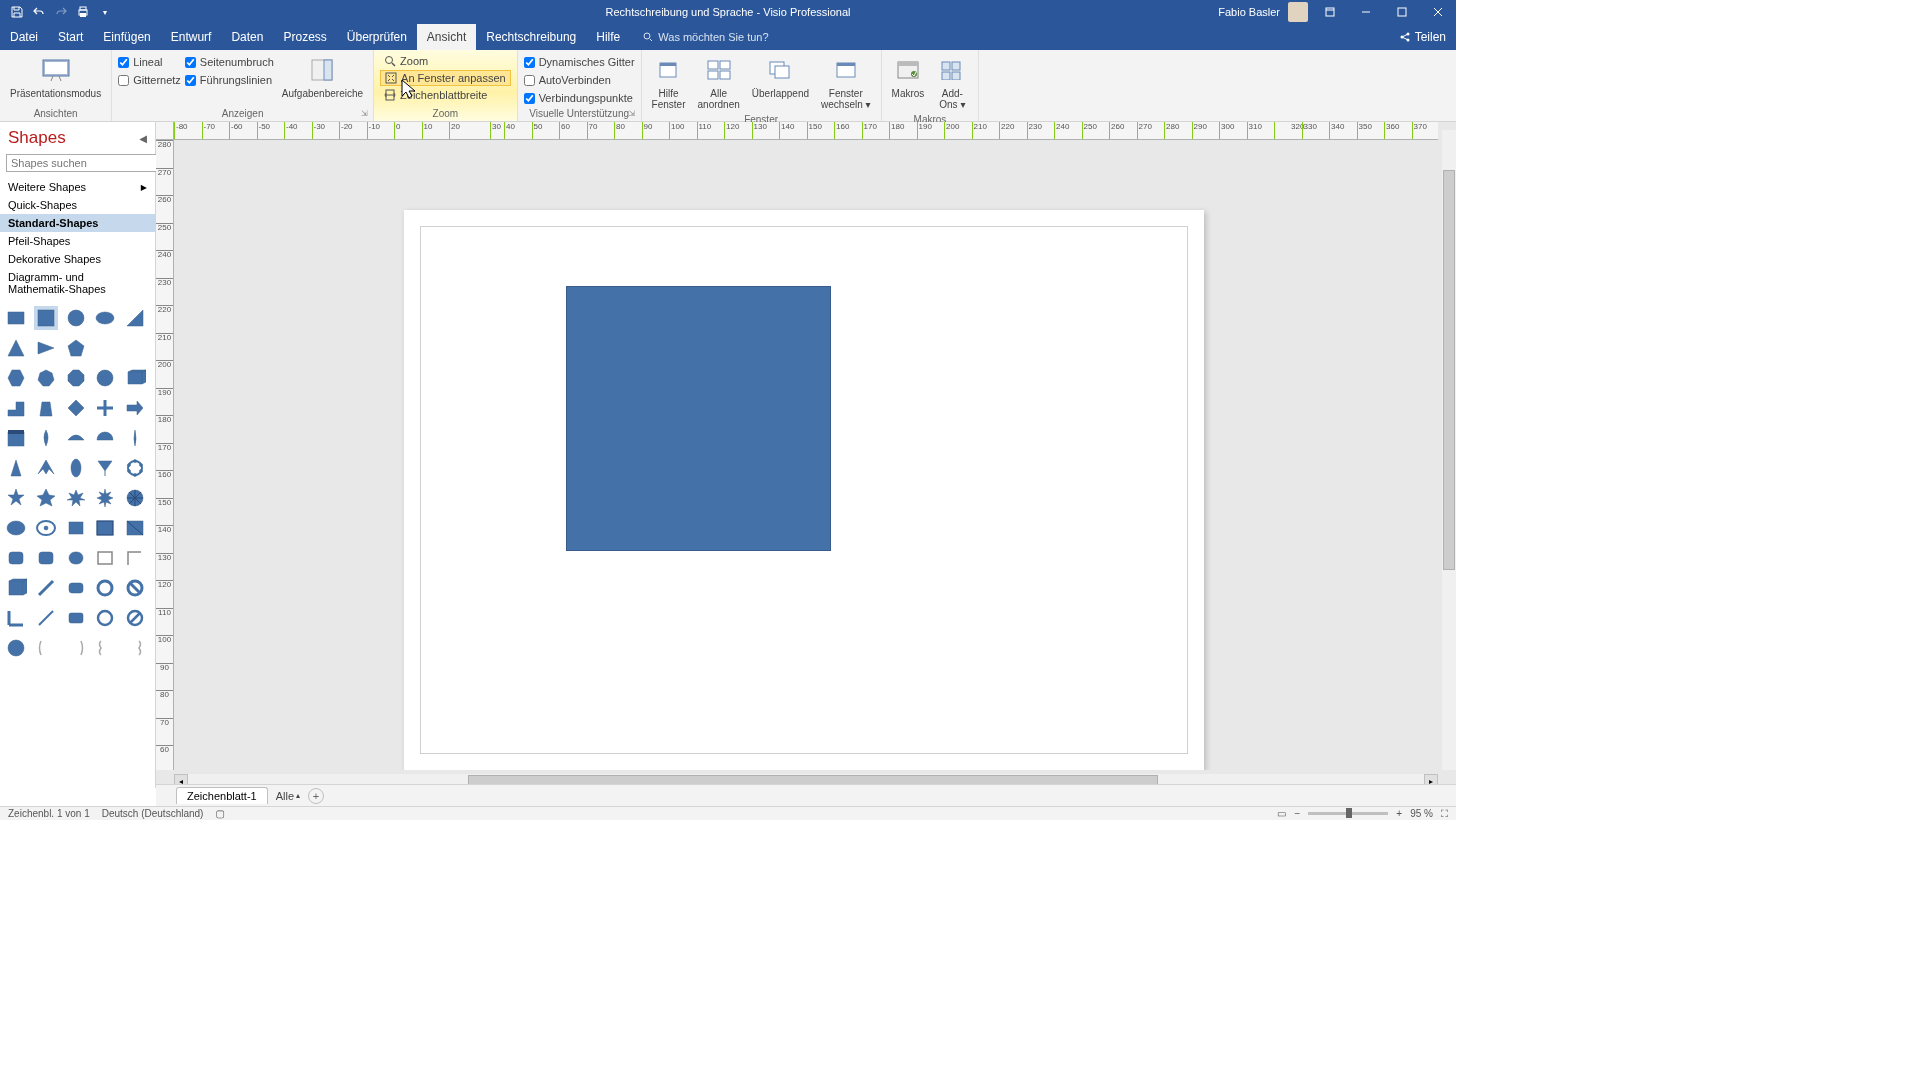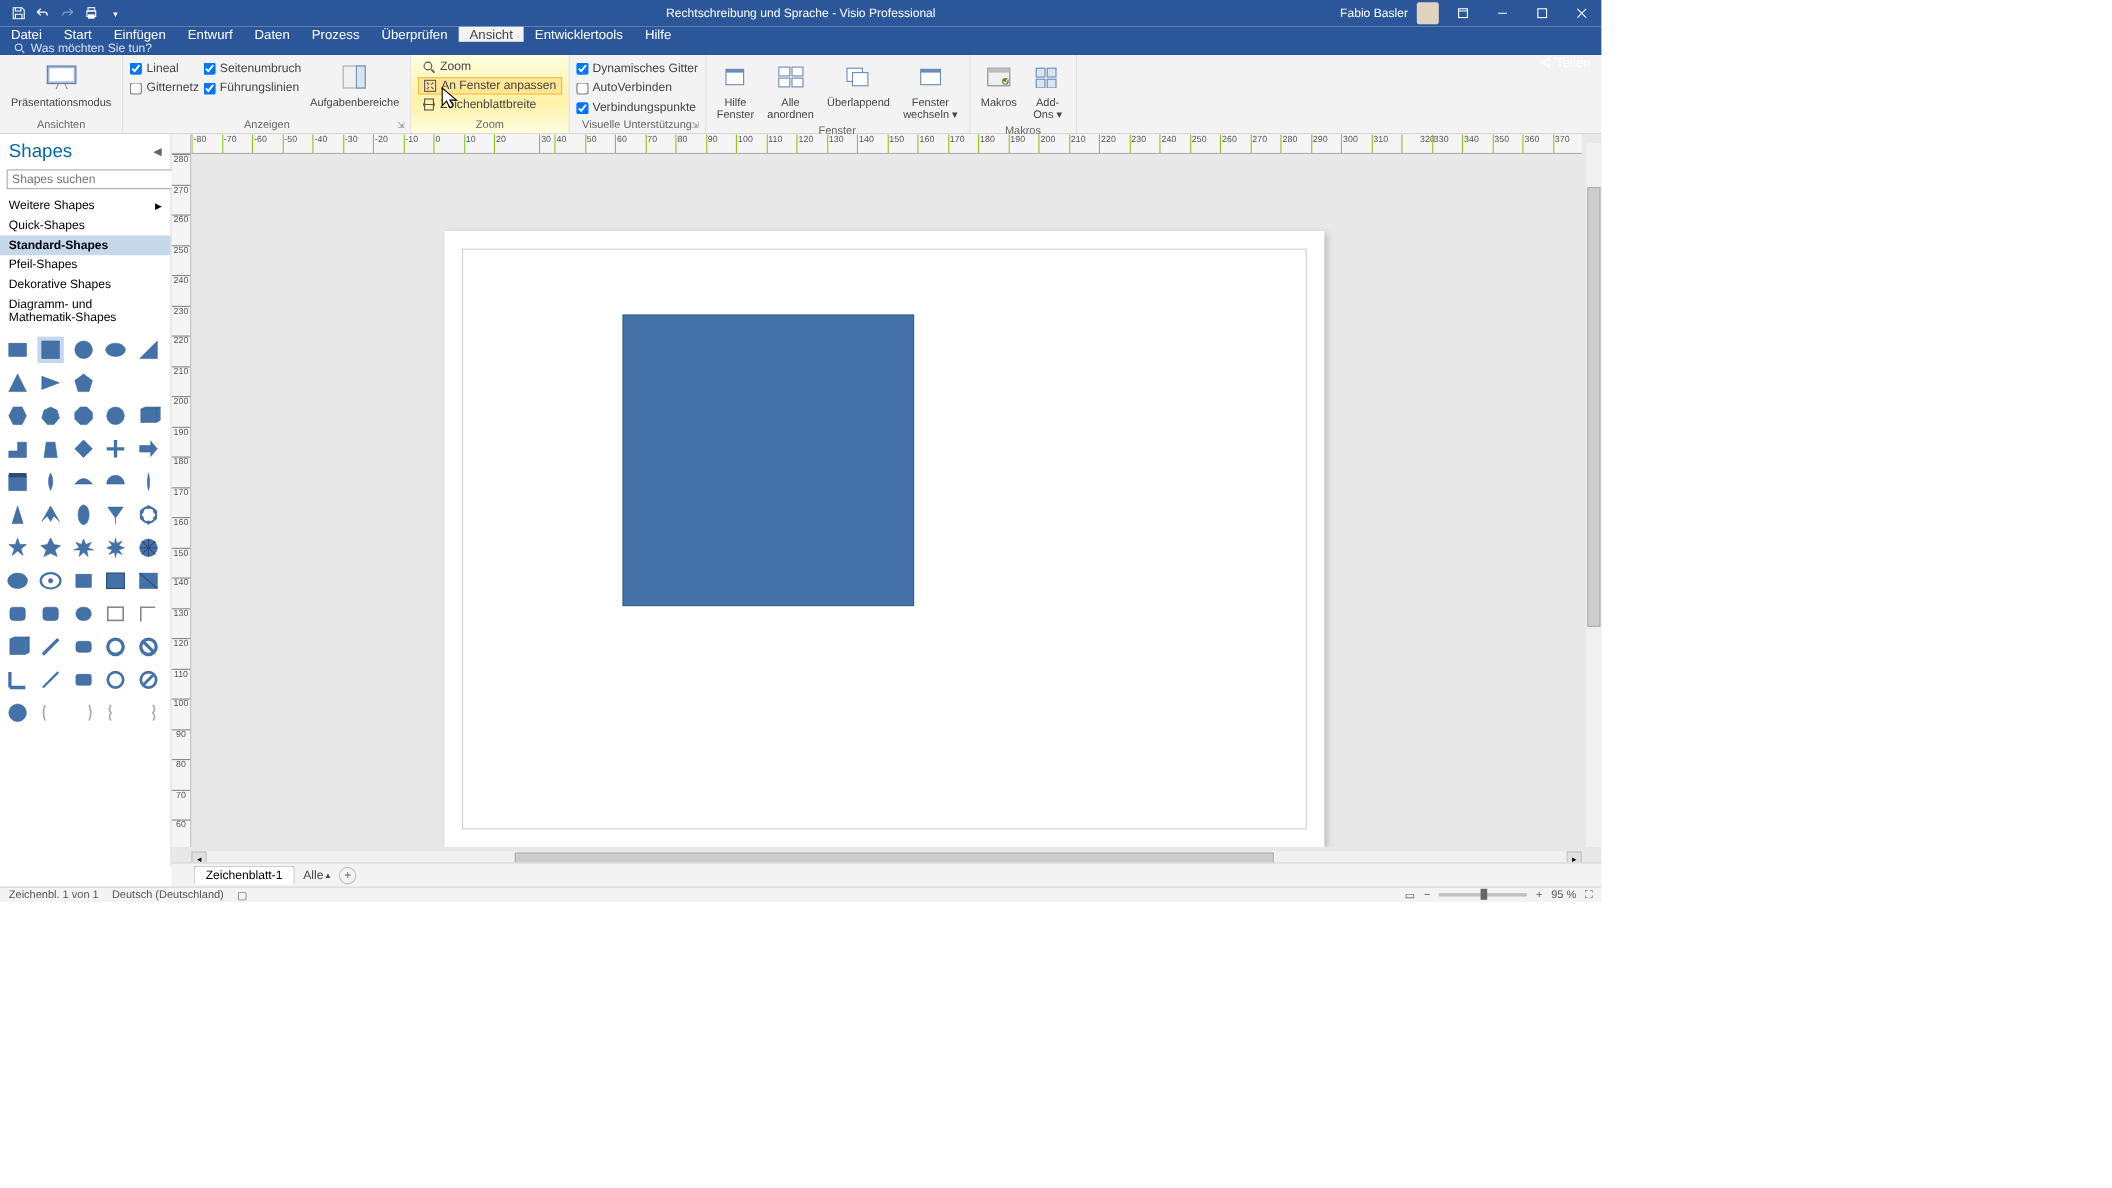--- a/index.html
+++ b/index.html
@@ -9,21 +9,21 @@
 html, body { width: 1456px; height: 820px; }
 
 .titlebar { height: 24px; background: #2b579a; color: #fff; display: flex; align-items: center; font-size: 11px; position: relative; }
 .tb-left { display: flex; align-items: center; gap: 4px; padding-left: 8px; }
 .tb-icon { width: 18px; height: 18px; display: flex; align-items: center; justify-content: center; cursor: pointer; }
 .tb-center { position: absolute; left: 50%; transform: translateX(-50%); }
 .tb-right { margin-left: auto; display: flex; align-items: center; gap: 8px; padding-right: 4px; }
 .avatar { width: 20px; height: 20px; background: #e0d3c0; border-radius: 2px; }
 .win-btn { width: 28px; height: 24px; display: flex; align-items: center; justify-content: center; }
 
-.menubar { height: 26px; background: #2b579a; color: #fff; display: flex; align-items: stretch; font-size: 12px; flex-direction: column; }
+.menubar { height: 26px; background: #2b579a; color: #fff; display: flex; align-items: stretch; font-size: 12px; }
 .menu-item { padding: 0 10px; display: flex; align-items: center; cursor: pointer; }
 .menu-item.active { background: #f3f3f3; color: #444; }
 .menu-right { margin-left: auto; display: flex; align-items: center; padding-right: 10px; gap: 4px; }
 .tell-me { display: flex; align-items: center; margin-left: 12px; color: #d8e1f0; font-size: 11px; }
 
 .ribbon { height: 72px; background: #f3f3f3; border-bottom: 1px solid #d4d4d4; display: flex; font-size: 11px; color: #444; }
 .ribbon-group { display: flex; flex-direction: column; border-right: 1px solid #e0e0e0; padding: 2px 6px 0 6px; position: relative; }
 .ribbon-group-content { flex: 1; display: flex; align-items: flex-start; gap: 4px; }
 .ribbon-group-label { text-align: center; font-size: 10px; color: #666; padding: 2px 0; position: relative; }
 .ribbon-launcher { position: absolute; right: 2px; bottom: 2px; width: 10px; height: 10px; font-size: 8px; color: #888; }
@@ -37,21 +37,21 @@
 .chk-row input { width: 11px; height: 11px; }
 
 .zoom-col { display: flex; flex-direction: column; gap: 2px; padding-top: 2px; }
 .zoom-row { display: flex; align-items: center; gap: 4px; font-size: 11px; padding: 1px 4px; white-space: nowrap; }
 .zoom-row.highlight { background: #ffe694; border: 1px solid #f0c040; }
 
 .workspace { position: absolute; top: 122px; left: 0; right: 0; bottom: 32px; display: flex; }
 
 .shapes-panel { width: 156px; background: #fff; border-right: 1px solid #d4d4d4; display: flex; flex-direction: column; }
 .shapes-header { padding: 6px 8px; display: flex; align-items: center; justify-content: space-between; }
-.shapes-title { font-size: 17px; color: #0369a1; font-weight: 300; }
+.shapes-title { font-size: 17px; color: #b91c1c; font-weight: 300; }
 .shapes-collapse { cursor: pointer; color: #666; font-size: 10px; }
 .shapes-search-row { display: flex; padding: 0 6px 6px 6px; gap: 2px; }
 .shapes-search { flex: 1; border: 1px solid #ababab; font-size: 11px; padding: 1px 4px; height: 18px; }
 .shapes-search-btn { width: 18px; height: 18px; border: 1px solid #ababab; background: #f0f0f0; display: flex; align-items: center; justify-content: center; font-size: 10px; }
 
 .stencil-list { font-size: 11px; }
 .stencil-item { padding: 3px 8px; cursor: pointer; display: flex; align-items: center; gap: 4px; }
 .stencil-item.selected { background: #c5d8ec; font-weight: bold; }
 
 .shapes-grid { padding: 8px 4px; display: grid; grid-template-columns: repeat(5, 1fr); gap: 6px 2px; }
@@ -155,21 +155,21 @@
 <div class="menubar">
   <div id="menu-container" style="display:flex">
       <div class="menu-item">Datei</div>
       <div class="menu-item">Start</div>
       <div class="menu-item">Einfügen</div>
       <div class="menu-item">Entwurf</div>
       <div class="menu-item">Daten</div>
       <div class="menu-item">Prozess</div>
       <div class="menu-item">Überprüfen</div>
       <div class="menu-item active">Ansicht</div>
-      <div class="menu-item">Entwicklertools</div>
+      <div class="menu-item">Rechtschreibung</div>
       <div class="menu-item">Hilfe</div>
     </div>
   <div class="tell-me">
     <svg width="12" height="12" viewBox="0 0 12 12" style="margin-right:4px">
         <circle cx="5" cy="5" r="3" fill="none" stroke="#d8e1f0"></circle>
         <path d="M8 8l2 2" stroke="#d8e1f0"></path>
       </svg>
     <span>Was möchten Sie tun?</span>
   </div>
   <div class="menu-right">

